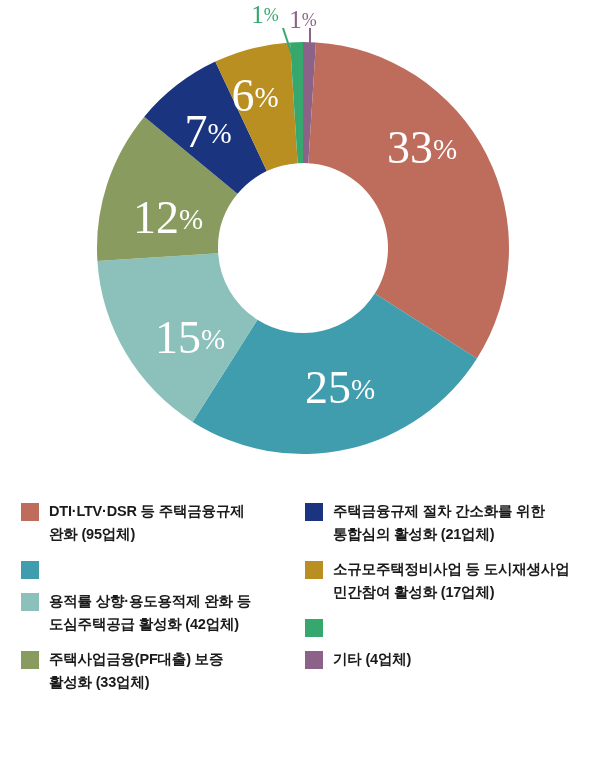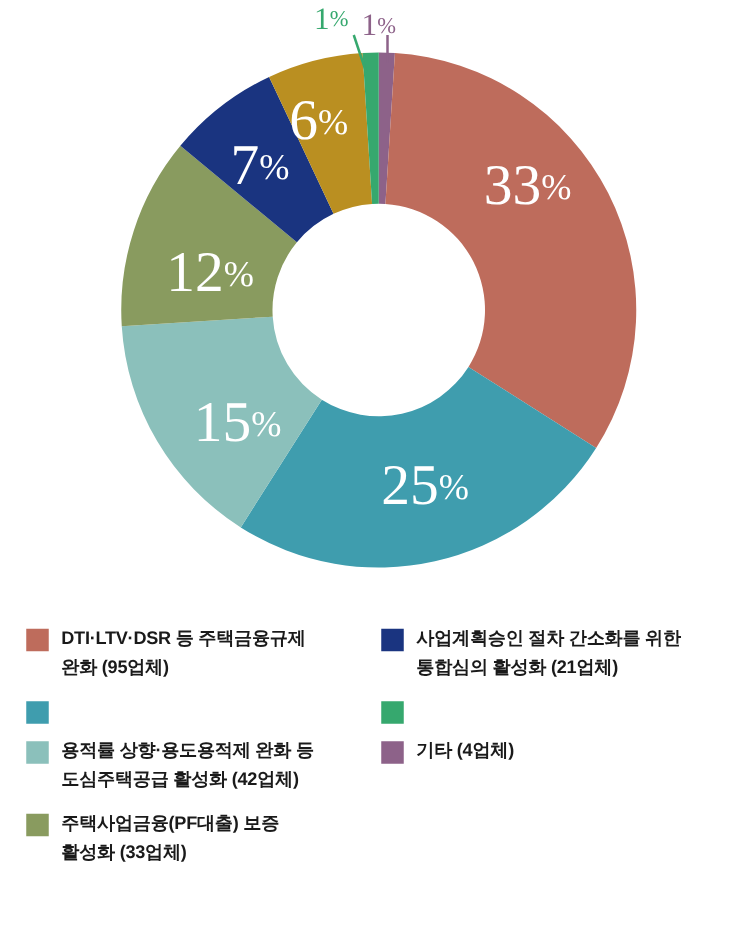--- a/index.html
+++ b/index.html
@@ -163,22 +163,27 @@
         </div>
         <div class="legend-item">
           <span class="legend-swatch" style="background: rgb(137, 155, 95);"></span>
           <span class="legend-text">주택사업금융(PF대출) 보증
 활성화 (33업체)</span>
         </div>
       </div>
     <div class="legend-col" id="legend-col-right">
         <div class="legend-item">
           <span class="legend-swatch" style="background: rgb(26, 52, 128);"></span>
-          <span class="legend-text">사업계획승인 절차 간소화를 위한
+          <span class="legend-text">주택금융규제 절차 간소화를 위한
 통합심의 활성화 (21업체)</span>
+        </div>
+        <div class="legend-item">
+          <span class="legend-swatch" style="background: rgb(186, 143, 33);"></span>
+          <span class="legend-text">소규모주택정비사업 등 도시재생사업
+민간참여 활성화 (17업체)</span>
         </div>
         <div class="legend-item">
           <span class="legend-swatch" style="background: rgb(54, 168, 110);"></span>
         </div>
         <div class="legend-item">
           <span class="legend-swatch" style="background: rgb(141, 98, 137);"></span>
           <span class="legend-text">기타 (4업체)</span>
         </div>
       </div>
   </div>

